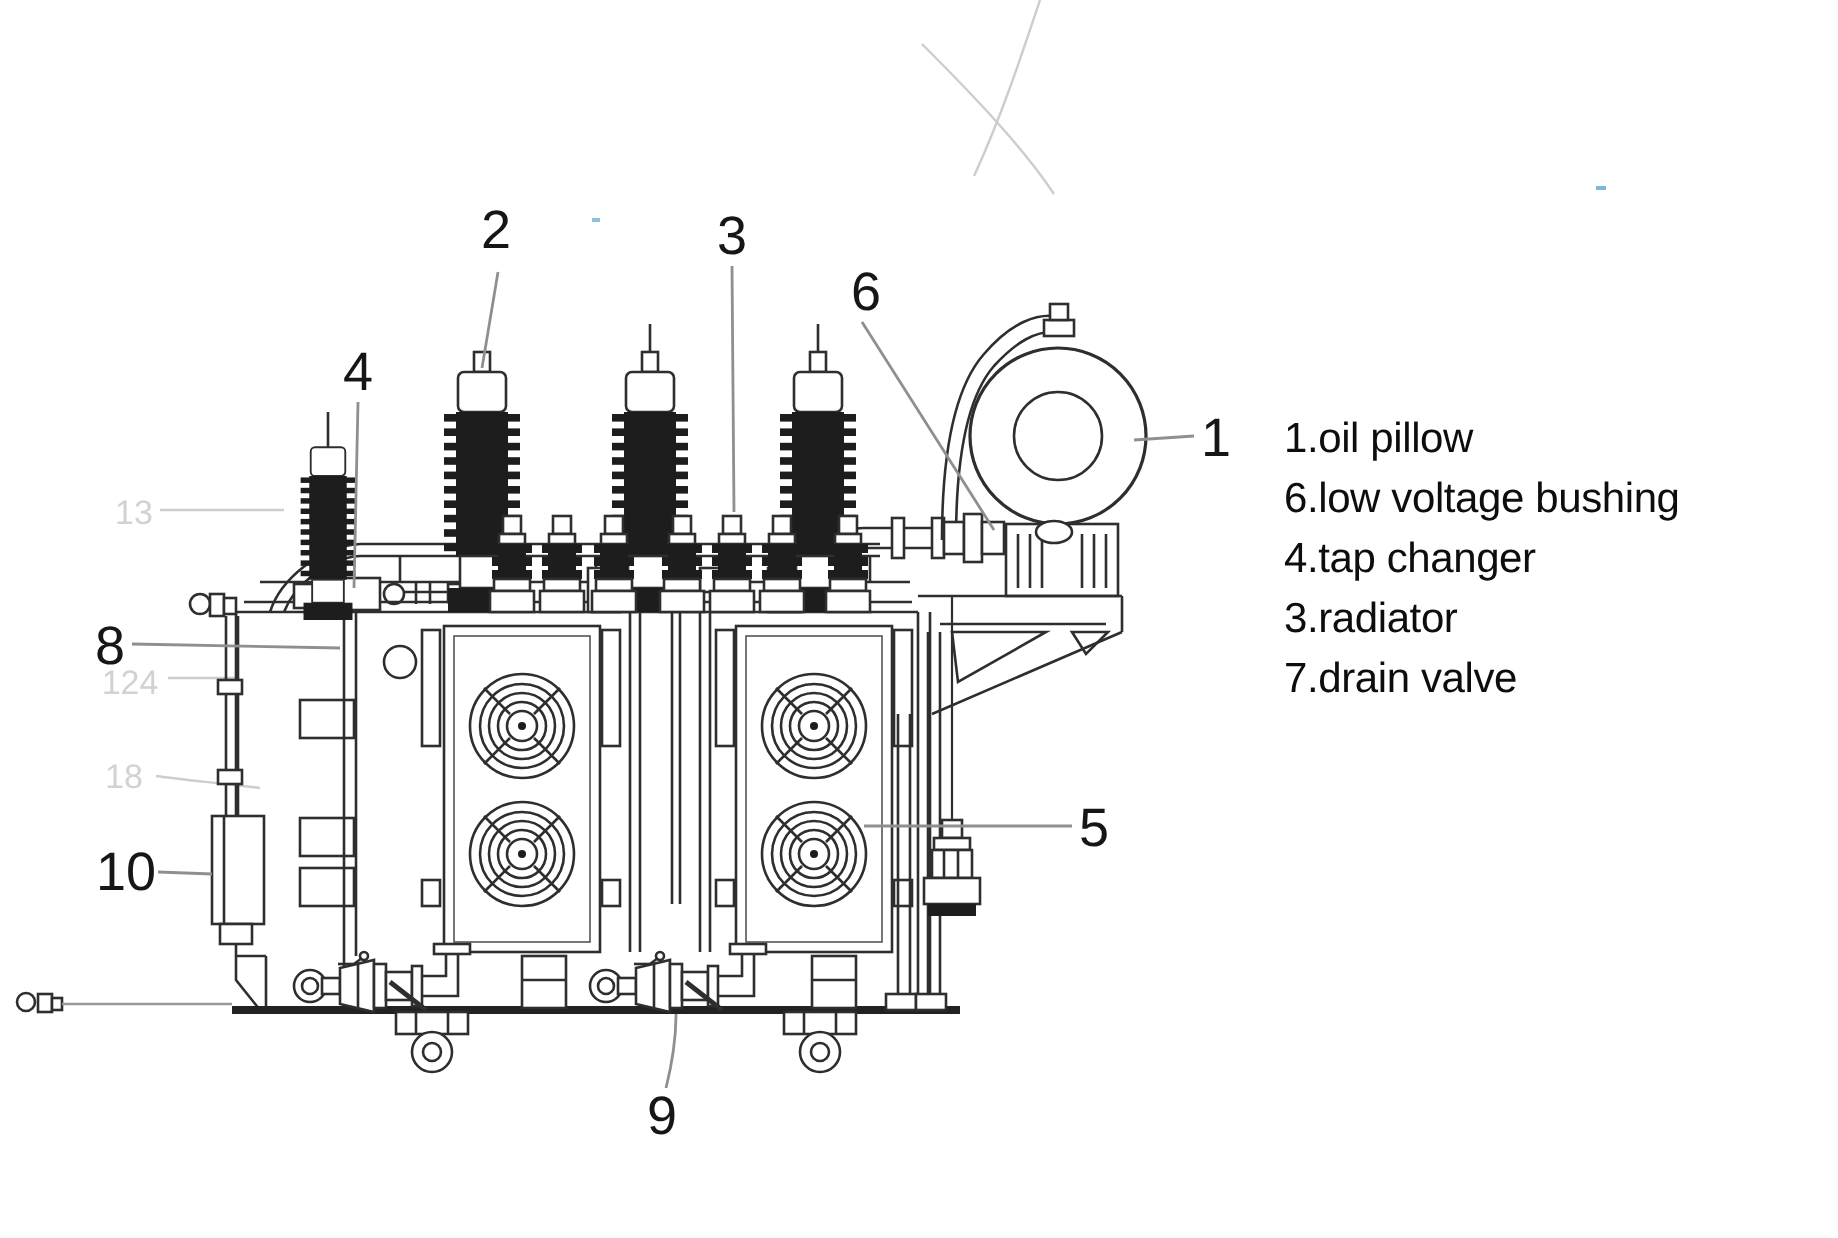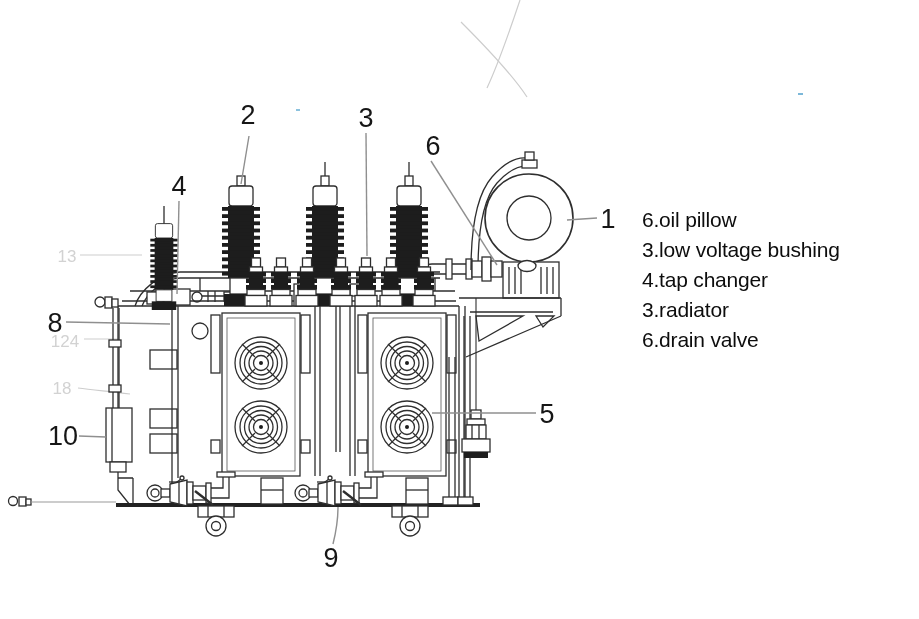--- a/index.html
+++ b/index.html
@@ -254,20 +254,20 @@
     <text x="179" y="195" text-anchor="middle" class="callout">4</text>
     <text x="547" y="423" text-anchor="middle" class="callout">5</text>
     <text x="433" y="155" text-anchor="middle" class="callout">6</text>
     <text x="55" y="332" text-anchor="middle" class="callout">8</text>
     <text x="331" y="567" text-anchor="middle" class="callout">9</text>
     <text x="63" y="445" text-anchor="middle" class="callout">10</text>
   </g>
 </svg>
 
 <div class="legend">
-  <div>6.oil pillow</div>
-  <div>3.low voltage bushing</div>
+  <div>1.oil pillow</div>
+  <div>6.low voltage bushing</div>
   <div>4.tap changer</div>
   <div>3.radiator</div>
-  <div>6.drain valve</div>
+  <div>7.drain valve</div>
 </div>
 
 </div>
 
 </body></html>

